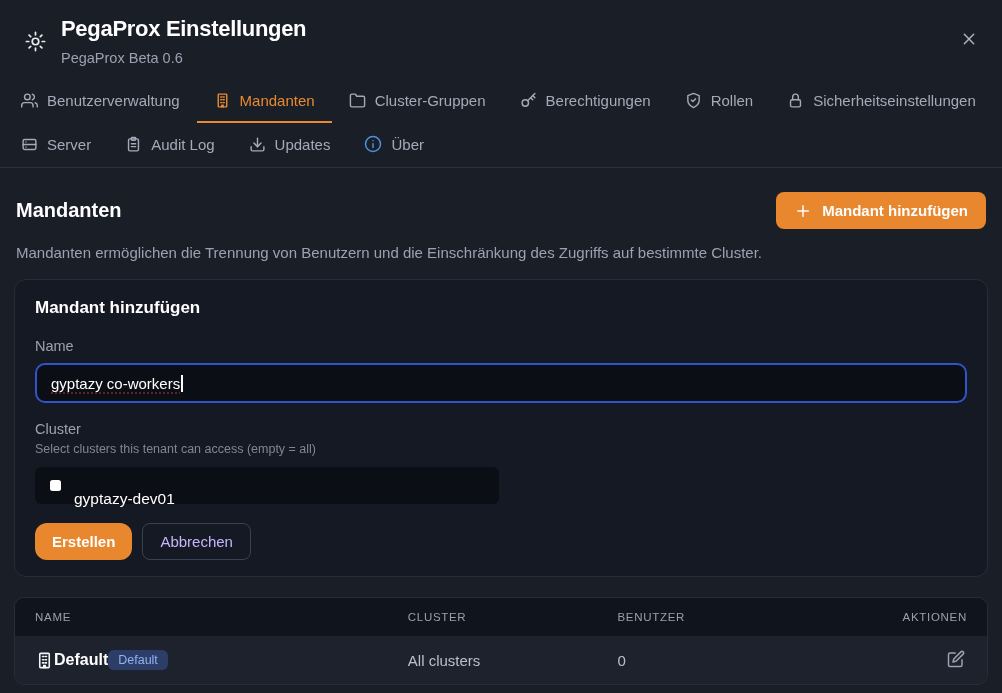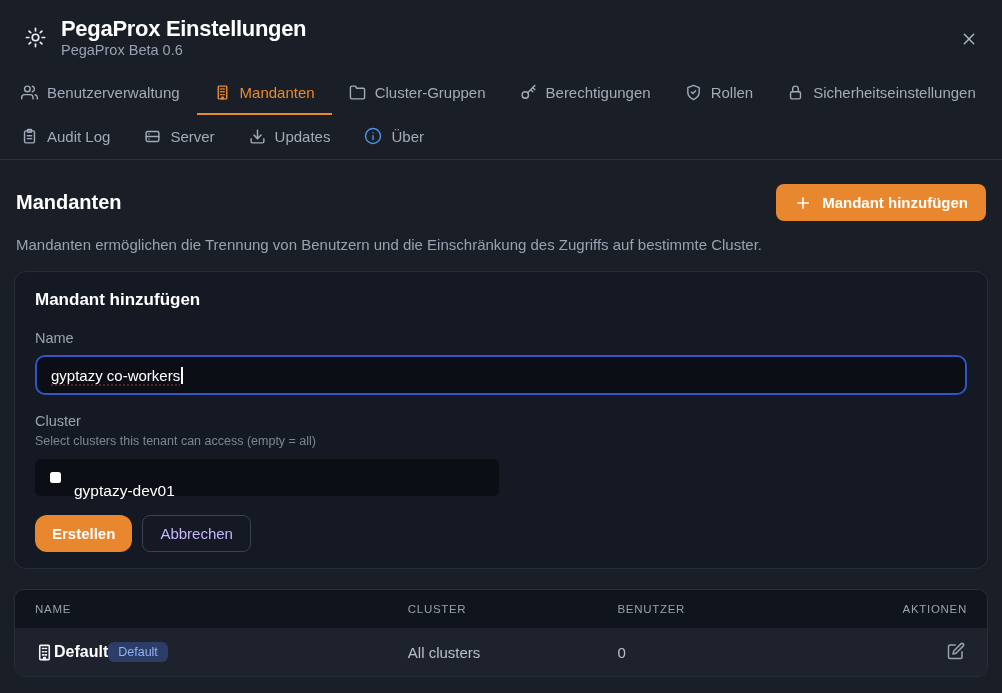--- a/index.html
+++ b/index.html
@@ -12,21 +12,21 @@
   }
   svg { display:block; }
 
   
   .header {
     display: flex; align-items: center; gap: 14px;
     padding: 16px 24px 14px 24px;
     position: relative;
   }
   .gear { color:#e9ebef; }
-  .title-block { display:flex; flex-direction:column; gap:0; }
+  .title-block { display:flex; flex-direction:column; gap:8px; }
   .app-title { font-size: 22px; font-weight: bold; letter-spacing: -0.3px; color:#ffffff; }
   .app-subtitle { font-size: 14.5px; color: #9aa2b1; }
   .close-btn {
     position:absolute; right: 20px; top: 26px;
     background:none; border:none; color:#aeb5c1; cursor:pointer;
     width: 26px; height: 26px; display:flex; align-items:center; justify-content:center;
   }
 
   
   .tabs { border-bottom: 1px solid #2a3040; padding: 0 4px; }
@@ -204,38 +204,38 @@
             <path d="M8 11V7a4 4 0 0 1 8 0v4"></path>
         </svg>
       </span>
       <span>Sicherheitseinstellungen</span>
     </button>
   </div>
   <div class="tab-row">
     <button class="tab">
       <span class="t-icon">
         <svg width="17" height="17" viewBox="0 0 24 24" fill="none" stroke="currentColor" stroke-width="2" stroke-linecap="round" stroke-linejoin="round">
+          <rect x="3" y="5" width="18" height="14" rx="2"></rect>
+            <line x1="3" y1="12" x2="21" y2="12"></line>
+          <line x1="7" y1="8.5" x2="7.01" y2="8.5"></line>
+            <line x1="7" y1="15.5" x2="7.01" y2="15.5"></line>
+        </svg>
+      </span>
+      <span>Server</span>
+    </button>
+    <button class="tab">
+      <span class="t-icon">
+        <svg width="17" height="17" viewBox="0 0 24 24" fill="none" stroke="currentColor" stroke-width="2" stroke-linecap="round" stroke-linejoin="round">
           <rect x="5" y="4" width="14" height="17" rx="2"></rect>
             <rect x="9" y="2" width="6" height="4" rx="1"></rect>
           <line x1="9" y1="11" x2="15" y2="11"></line>
             <line x1="9" y1="15" x2="15" y2="15"></line>
         </svg>
       </span>
       <span>Audit Log</span>
-    </button>
-    <button class="tab">
-      <span class="t-icon">
-        <svg width="17" height="17" viewBox="0 0 24 24" fill="none" stroke="currentColor" stroke-width="2" stroke-linecap="round" stroke-linejoin="round">
-          <rect x="3" y="5" width="18" height="14" rx="2"></rect>
-            <line x1="3" y1="12" x2="21" y2="12"></line>
-          <line x1="7" y1="8.5" x2="7.01" y2="8.5"></line>
-            <line x1="7" y1="15.5" x2="7.01" y2="15.5"></line>
-        </svg>
-      </span>
-      <span>Server</span>
     </button>
     <button class="tab">
       <span class="t-icon">
         <svg width="17" height="17" viewBox="0 0 24 24" fill="none" stroke="currentColor" stroke-width="2" stroke-linecap="round" stroke-linejoin="round">
           <path d="M21 15v4a2 2 0 0 1-2 2H5a2 2 0 0 1-2-2v-4"></path>
             <polyline points="7 10 12 15 17 10"></polyline>
             <line x1="12" y1="15" x2="12" y2="3"></line>
         </svg>
       </span>
       <span>Updates</span>

